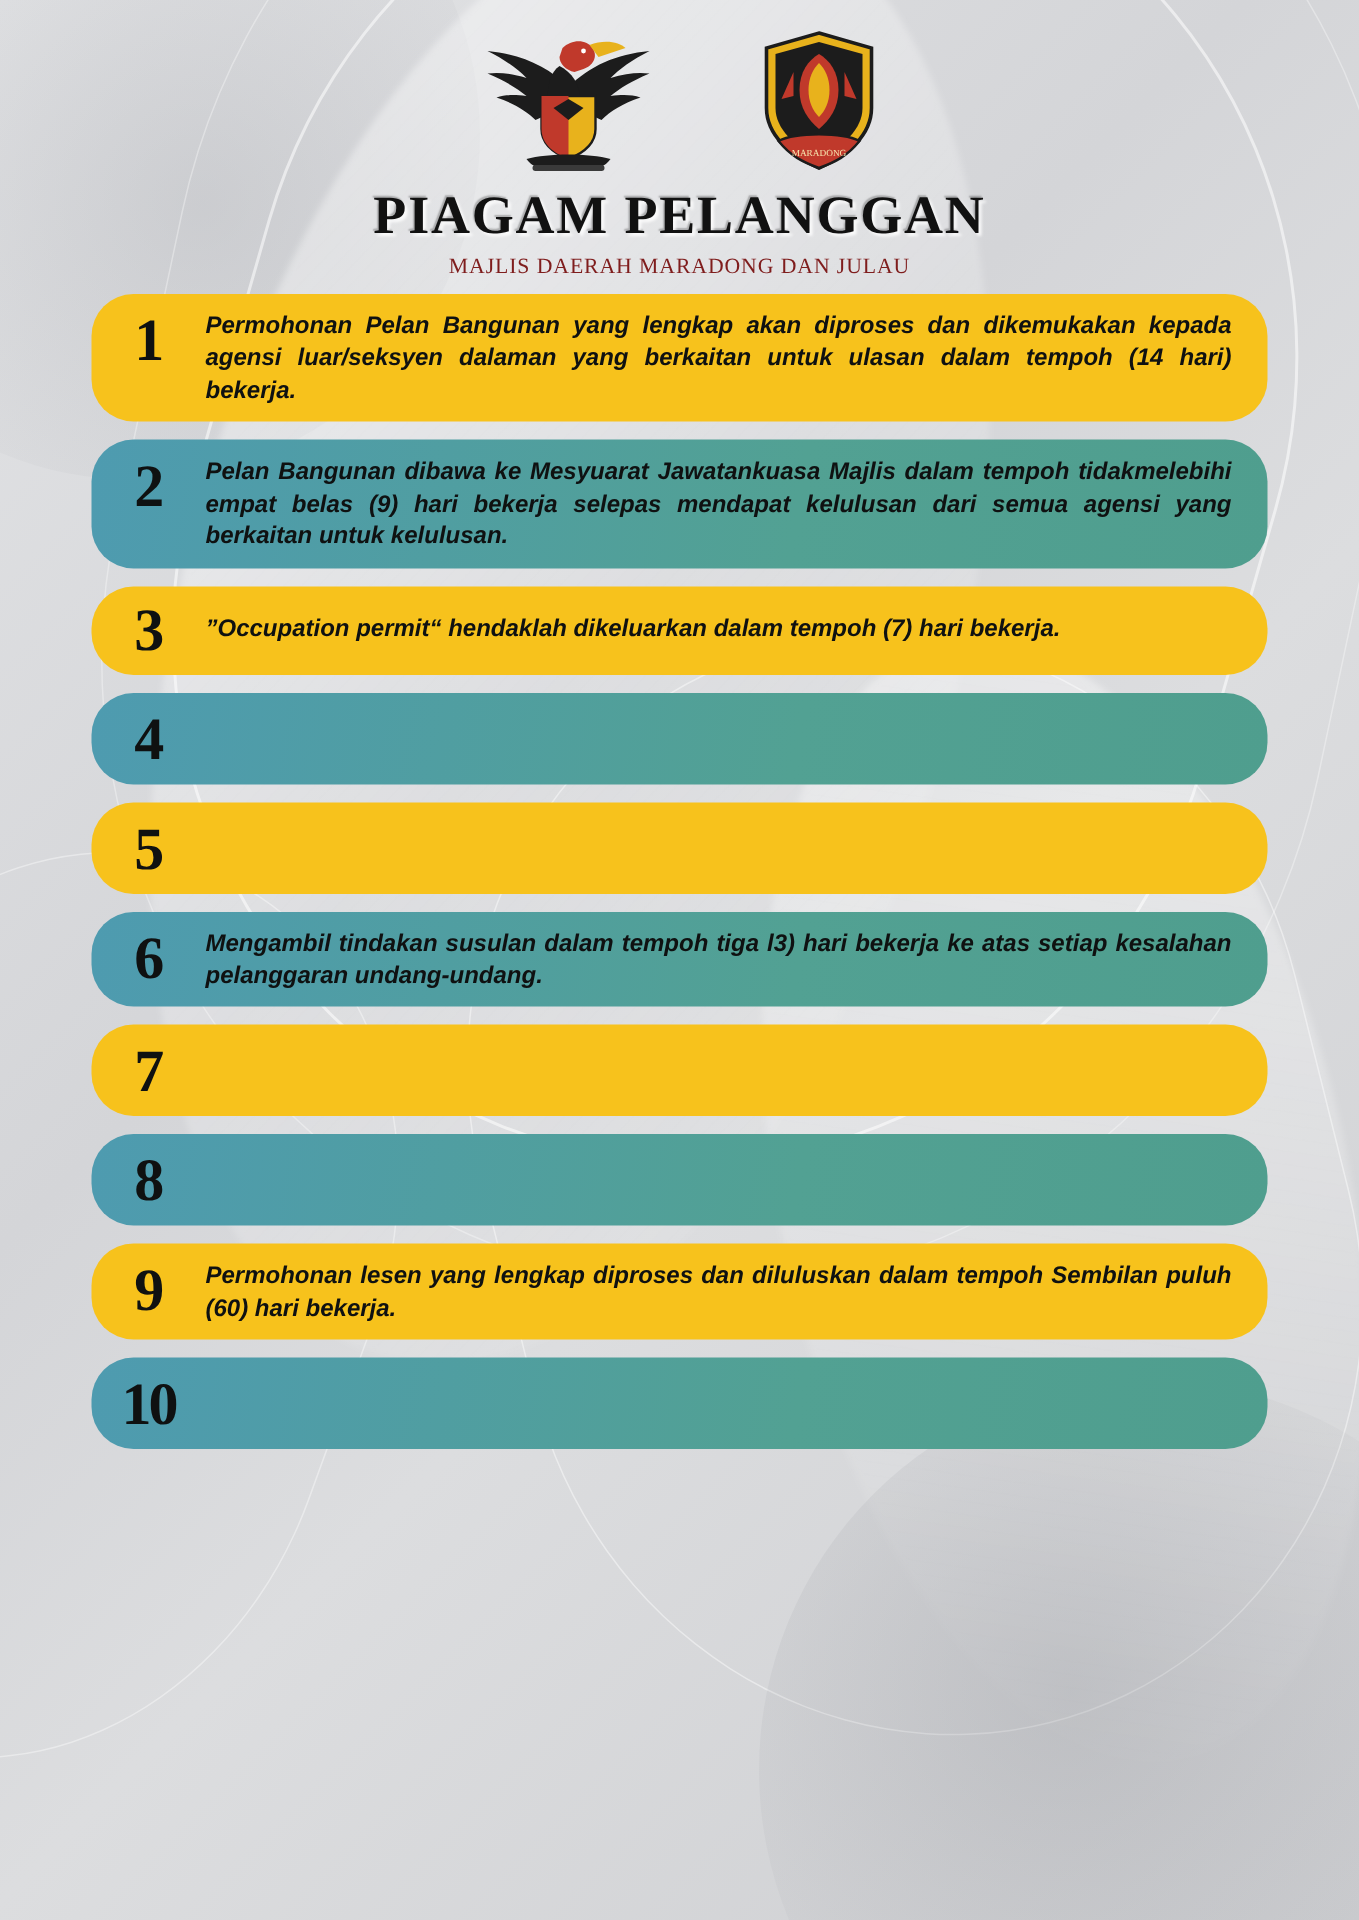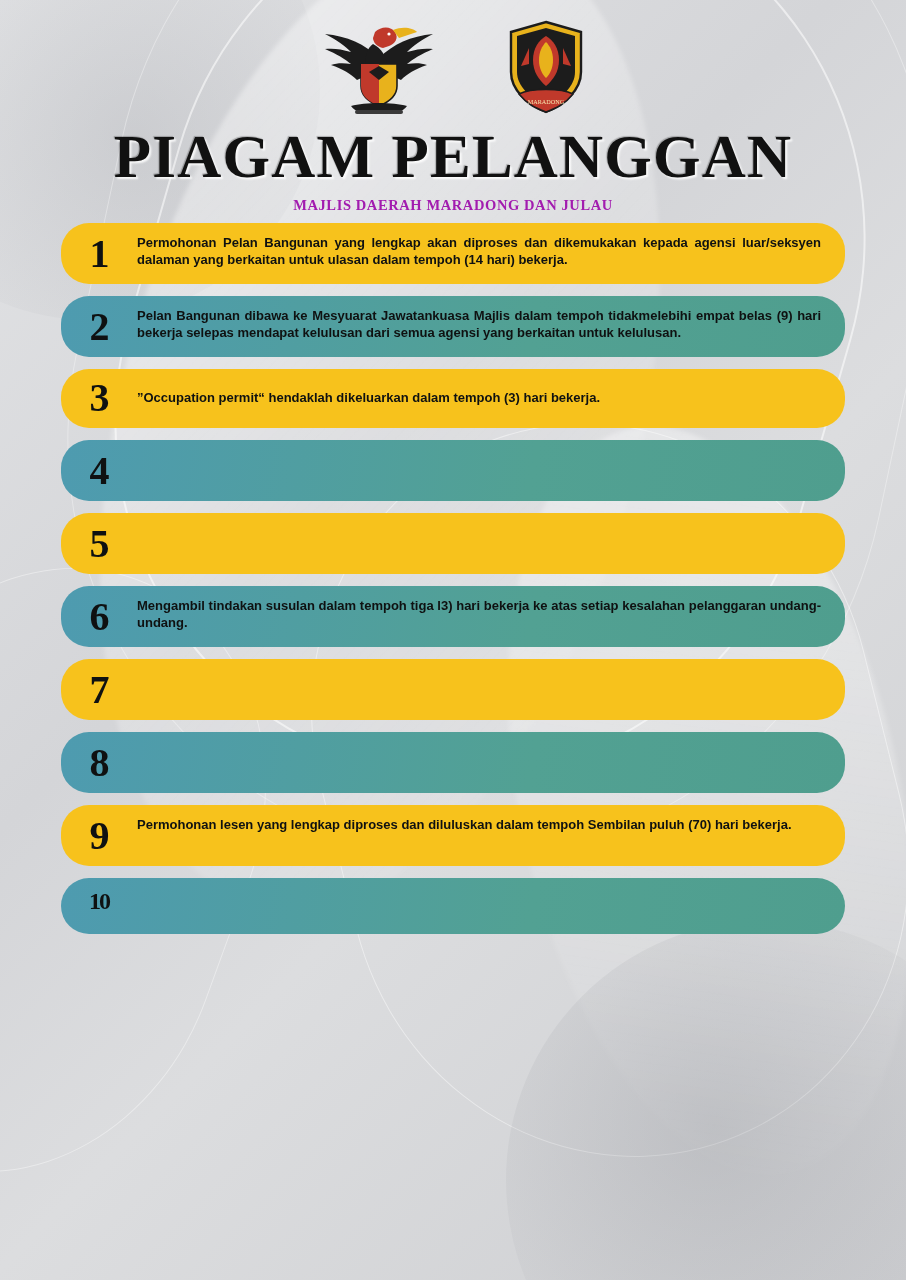--- a/index.html
+++ b/index.html
@@ -67,32 +67,32 @@
 
   
   .crest-a { width: 124px; height: 104px; }
   .crest-b { width: 86px; height: 100px; }
 
   #title-block { text-align: center; margin-top: 6px; }
 
   #main-title {
     font-family: "Liberation Serif", serif;
     font-weight: bold;
-    font-size: 61px;
+    font-size: 36px;
     letter-spacing: 1.2px;
     color: #111;
     text-shadow: 2px 2px 2px rgba(255,255,255,.85), -1px -1px 1px rgba(0,0,0,.25);
     line-height: 1.08;
   }
   #sub-title {
     font-family: "Liberation Serif", serif;
-    font-weight: bold;
+    font-weight: normal;
     font-size: 14.5px;
     letter-spacing: .6px;
-    color: #a21caf;
+    color: #7f1d1d;
     margin-top: 7px;
   }
 
   #charter-list {
     margin: 9px auto 0;
     width: 784px;
     display: flex;
     flex-direction: column;
     gap: 12px;
   }
@@ -115,30 +115,31 @@
     font-weight: bold;
     font-size: 40px;
     color: #0f1111;
     width: 76px;
     min-width: 76px;
     text-align: center;
     line-height: 1;
     padding-top: 2px;
     letter-spacing: -1px;
   }
-  .item-num.wide { font-size: 24px; letter-spacing: -2px; }
+  .item-num.wide { font-size: 40px; letter-spacing: -2px; }
 
   .item-text {
-    font-size: 13px;
+    font-size: 16px;
     font-weight: bold;
     color: #0f1111;
     line-height: 1.34;
     text-align: justify;
     padding-right: 6px;
     padding-top: 2px;
+    font-style: italic;
   }
 
   
   .charter-item.single { align-items: center; }
   .charter-item.single .item-num { padding-top: 0; }
   .charter-item.single .item-text { padding-top: 0; }
 </style>
 </head>
 <body>
 
@@ -201,21 +202,21 @@
       <div class="item-text">Permohonan Pelan Bangunan  yang lengkap  akan diproses dan dikemukakan kepada agensi luar/seksyen dalaman yang berkaitan untuk ulasan dalam tempoh (14 hari) bekerja.</div>
     </div>
 
     <div class="charter-item teal">
       <div class="item-num">2</div>
       <div class="item-text">Pelan Bangunan dibawa ke Mesyuarat Jawatankuasa Majlis dalam tempoh tidakmelebihi empat belas (9) hari bekerja selepas mendapat kelulusan dari semua agensi yang berkaitan untuk kelulusan.</div>
     </div>
 
     <div class="charter-item yellow single">
       <div class="item-num">3</div>
-      <div class="item-text">”Occupation permit“ hendaklah dikeluarkan dalam tempoh (3) hari bekerja.</div>
+      <div class="item-text">”Occupation permit“ hendaklah dikeluarkan dalam tempoh (7) hari bekerja.</div>
     </div>
 
     <div class="charter-item teal">
       <div class="item-num">4</div>
     </div>
 
     <div class="charter-item yellow">
       <div class="item-num">5</div>
     </div>
 
@@ -227,21 +228,21 @@
     <div class="charter-item yellow">
       <div class="item-num">7</div>
     </div>
 
     <div class="charter-item teal">
       <div class="item-num">8</div>
     </div>
 
     <div class="charter-item yellow">
       <div class="item-num">9</div>
-      <div class="item-text">Permohonan lesen yang lengkap diproses dan diluluskan dalam tempoh Sembilan puluh (70) hari bekerja.</div>
+      <div class="item-text">Permohonan lesen yang lengkap diproses dan diluluskan dalam tempoh Sembilan puluh (60) hari bekerja.</div>
     </div>
 
     <div class="charter-item teal">
       <div class="item-num wide">10</div>
     </div>
 
 
   </div>
 </div>
 

